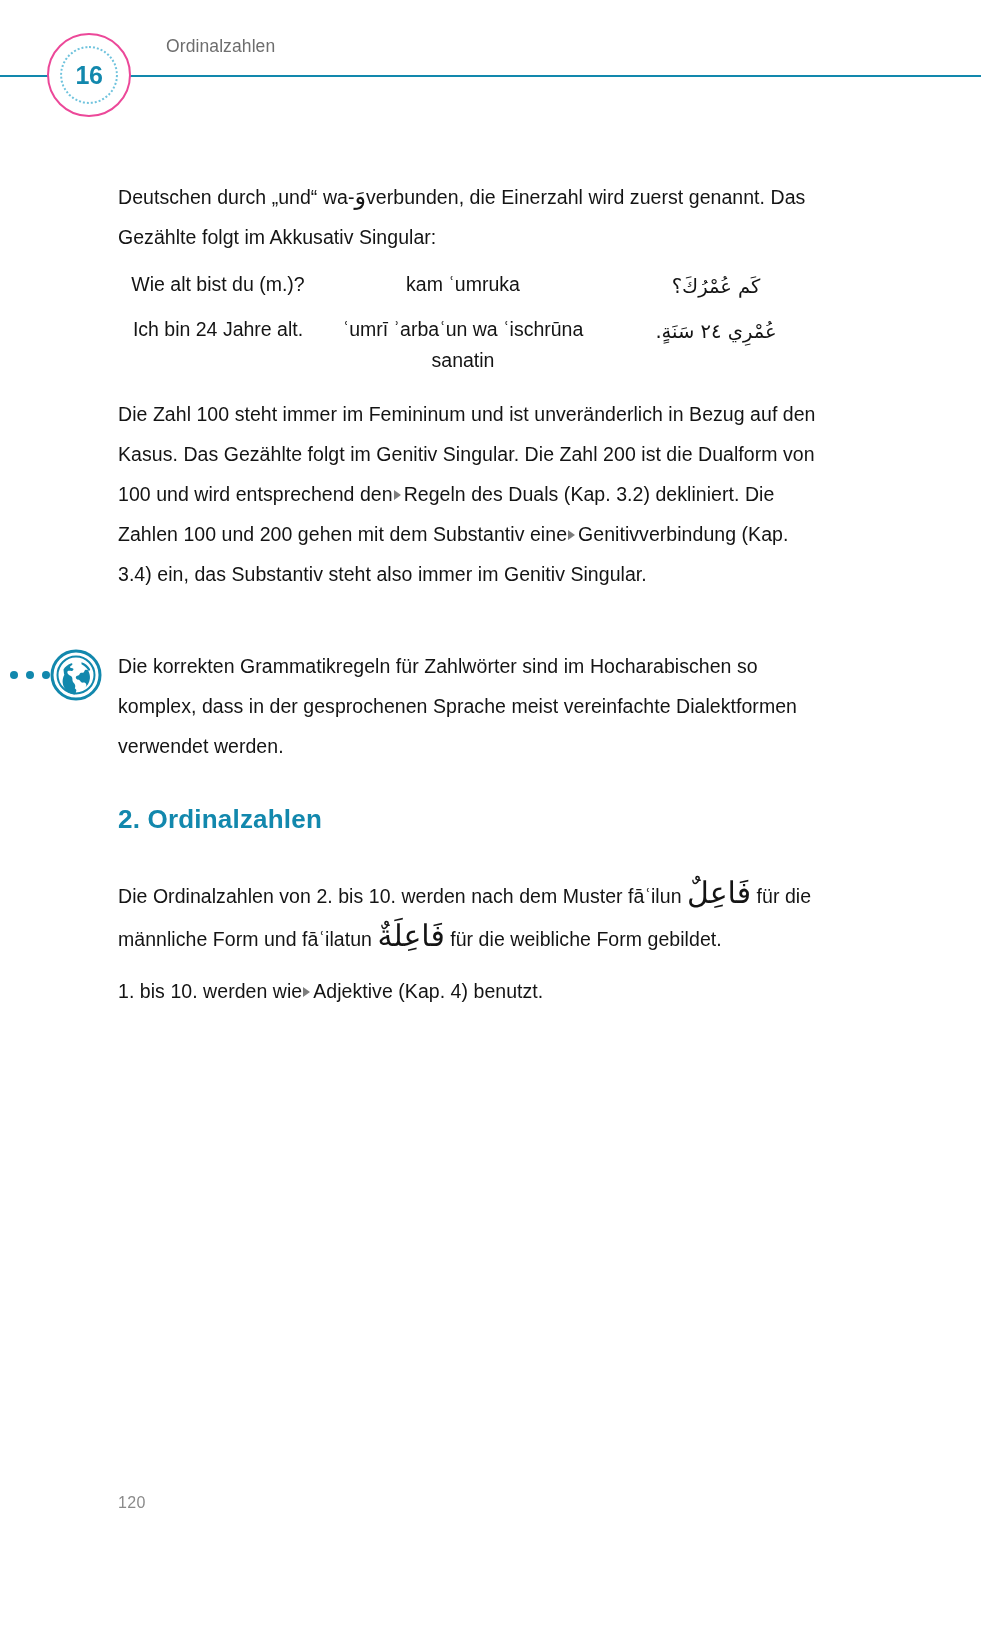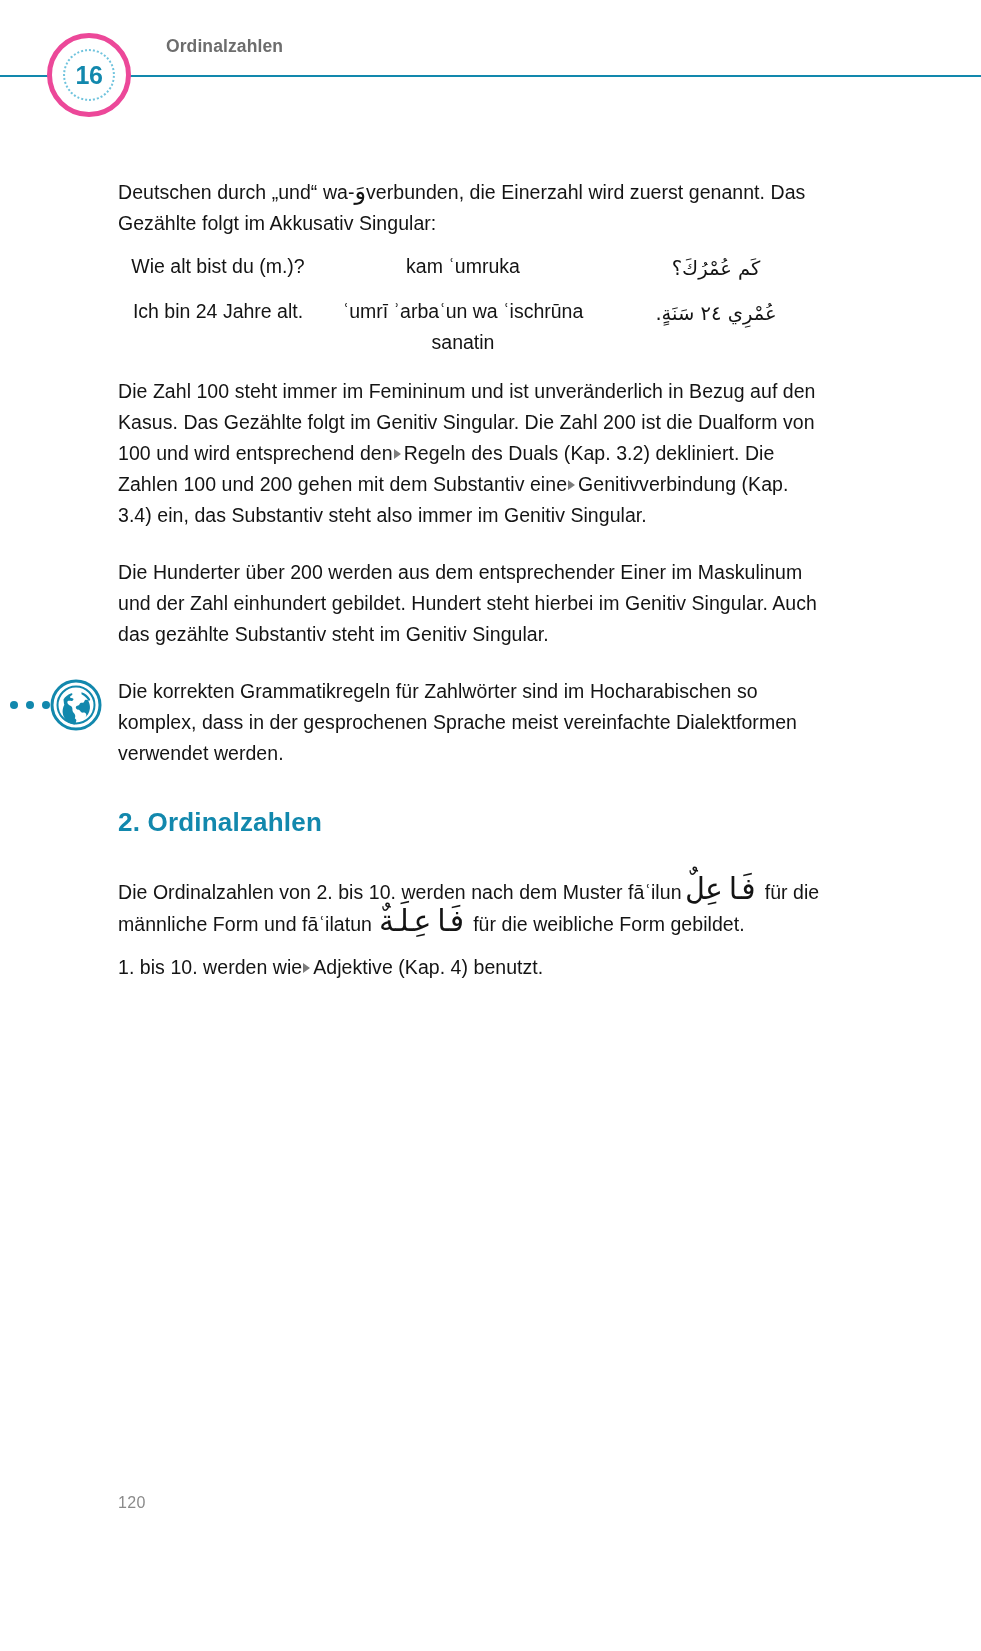--- a/index.html
+++ b/index.html
@@ -33,21 +33,21 @@
     background: #1288ad;
   }
   .chapter-badge {
     position: absolute;
     left: 47px;
     top: 33px;
     width: 84px;
     height: 84px;
     border-radius: 50%;
     background: #ffffff;
-    border: 5px solid #ec4899;
+    border: 2px solid #ec4899;
     box-sizing: border-box;
     z-index: 3;
   }
   .chapter-badge-inner {
     position: absolute;
     left: 11px;
     top: 11px;
     right: 11px;
     bottom: 11px;
     border-radius: 50%;
@@ -66,37 +66,37 @@
     font-size: 25px;
     font-weight: bold;
     color: #1288ad;
     letter-spacing: -0.5px;
   }
   .running-title {
     position: absolute;
     left: 166px;
     top: 36px;
     font-size: 17.5px;
-    font-weight: bold;
+    font-weight: normal;
     color: #6d6d6d;
     letter-spacing: 0.1px;
   }
 
   
   .content {
     position: absolute;
     left: 118px;
     top: 176px;
     width: 706px;
   }
 
   p.body, .para {
     margin: 0;
     font-size: 19.5px;
-    line-height: 31px;
+    line-height: 40px;
     color: #141414;
     letter-spacing: 0.05px;
   }
   .gap-sm { height: 12px; }
   .gap-md { height: 26px; }
   .gap-lg { height: 38px; }
 
   .arabic {
     font-family: "DejaVu Sans", sans-serif;
     direction: rtl;
@@ -104,21 +104,21 @@
     font-size: 26px;
     line-height: 1;
   }
   .arabic-inline {
     font-family: "DejaVu Sans", sans-serif;
     direction: rtl;
     unicode-bidi: isolate;
     font-size: 24px;
   }
   .arabic-big {
-    font-family: Liberation Mono, monospace;
+    font-family: Liberation Sans, sans-serif;
     direction: rtl;
     unicode-bidi: isolate;
     font-size: 30px;
     white-space: nowrap;
   }
 
   .xref-arrow {
     display: inline-block;
     width: 0;
     height: 0;
@@ -235,21 +235,20 @@
       </tr>
     </tbody>
   </table>
 
   <div class="gap-sm"></div>
 
   <p class="body"><span>Die Zahl 100 steht immer im Femininum und ist unveränderlich in Bezug auf den Kasus. Das Gezählte folgt im Genitiv Singular. Die Zahl 200 ist die Dualform von 100 und wird entsprechend den</span><span class="xref-arrow"></span><span>Regeln des Duals (Kap. 3.2) dekliniert. Die Zahlen 100 und 200 gehen mit dem Substantiv eine</span><span class="xref-arrow"></span><span>Genitivverbindung (Kap. 3.4) ein, das Substantiv steht also immer im Genitiv Singular.</span></p>
 
   <div class="gap-md"></div>
 
-  <p class="body">Die Hunderter über 200 werden aus dem entsprechender Einer im Maskulinum und der Zahl einhundert gebildet. Hundert steht hierbei im Genitiv Singular. Auch das gezählte Substantiv steht im Genitiv Singular.</p>
 
   <div class="gap-md"></div>
 
   <div class="note">
     <div class="note-icon">
       <div class="dots">
         <i></i>
           <i></i>
           <i></i>
       </div>

